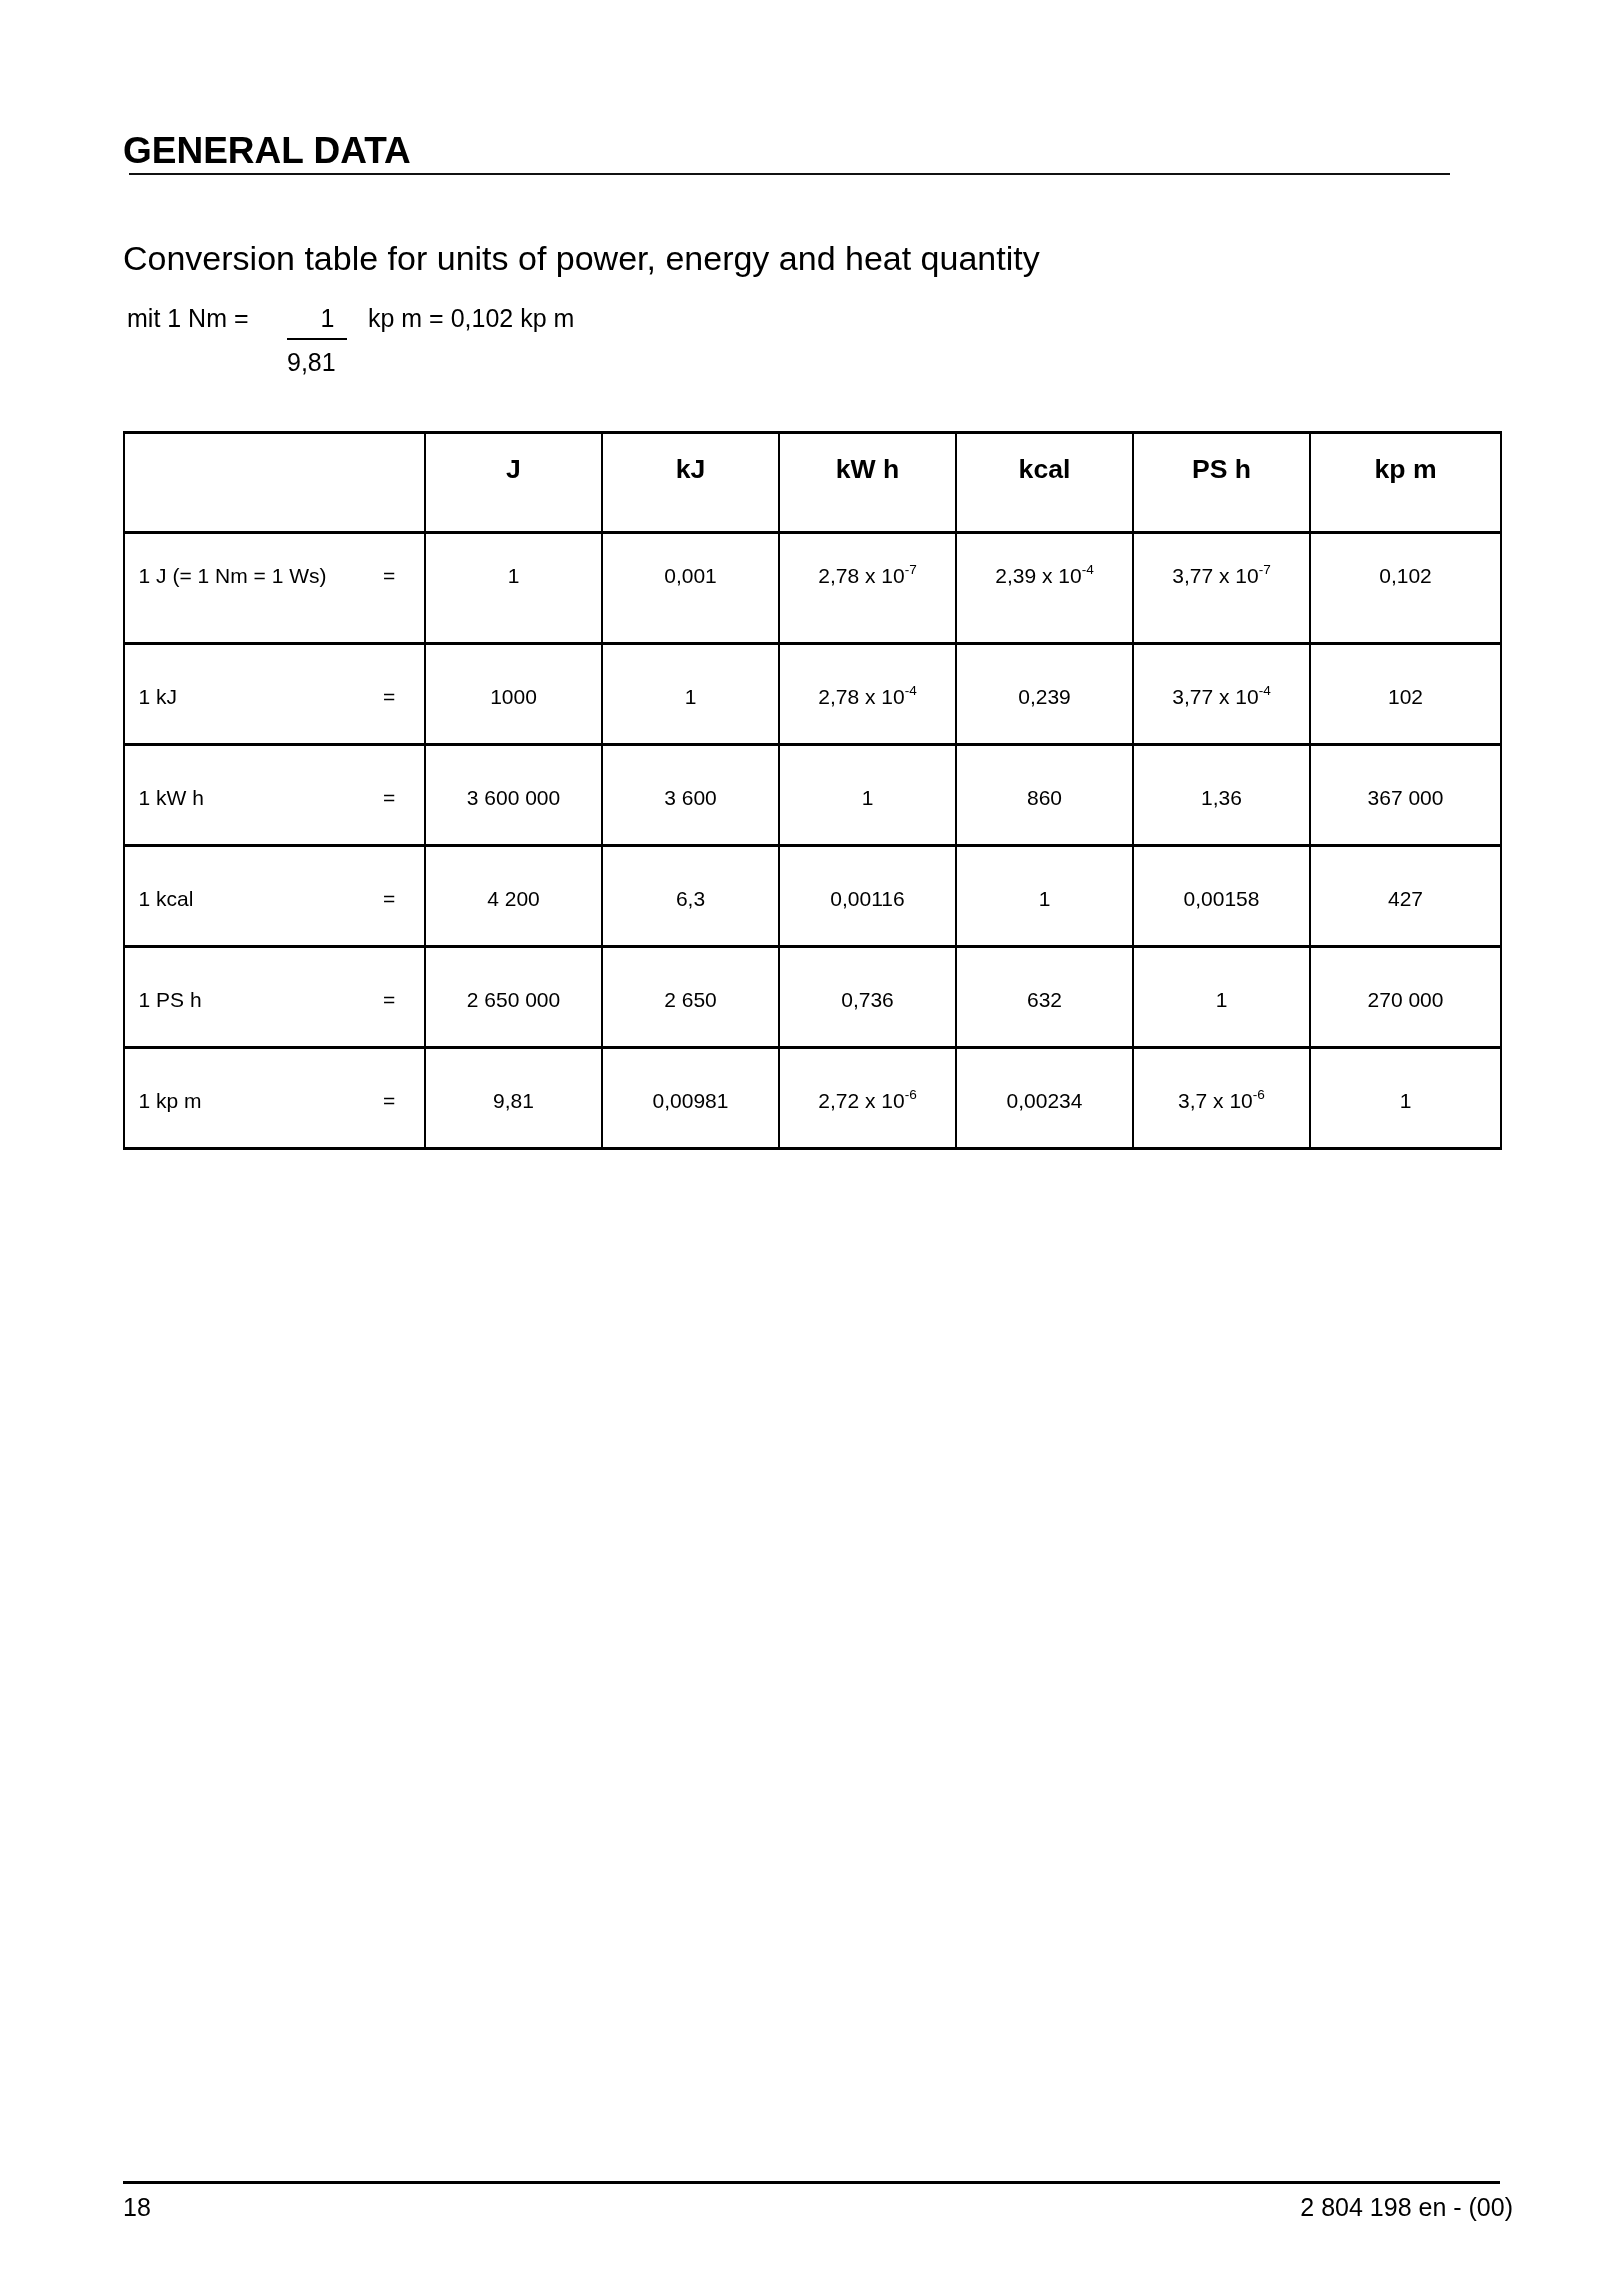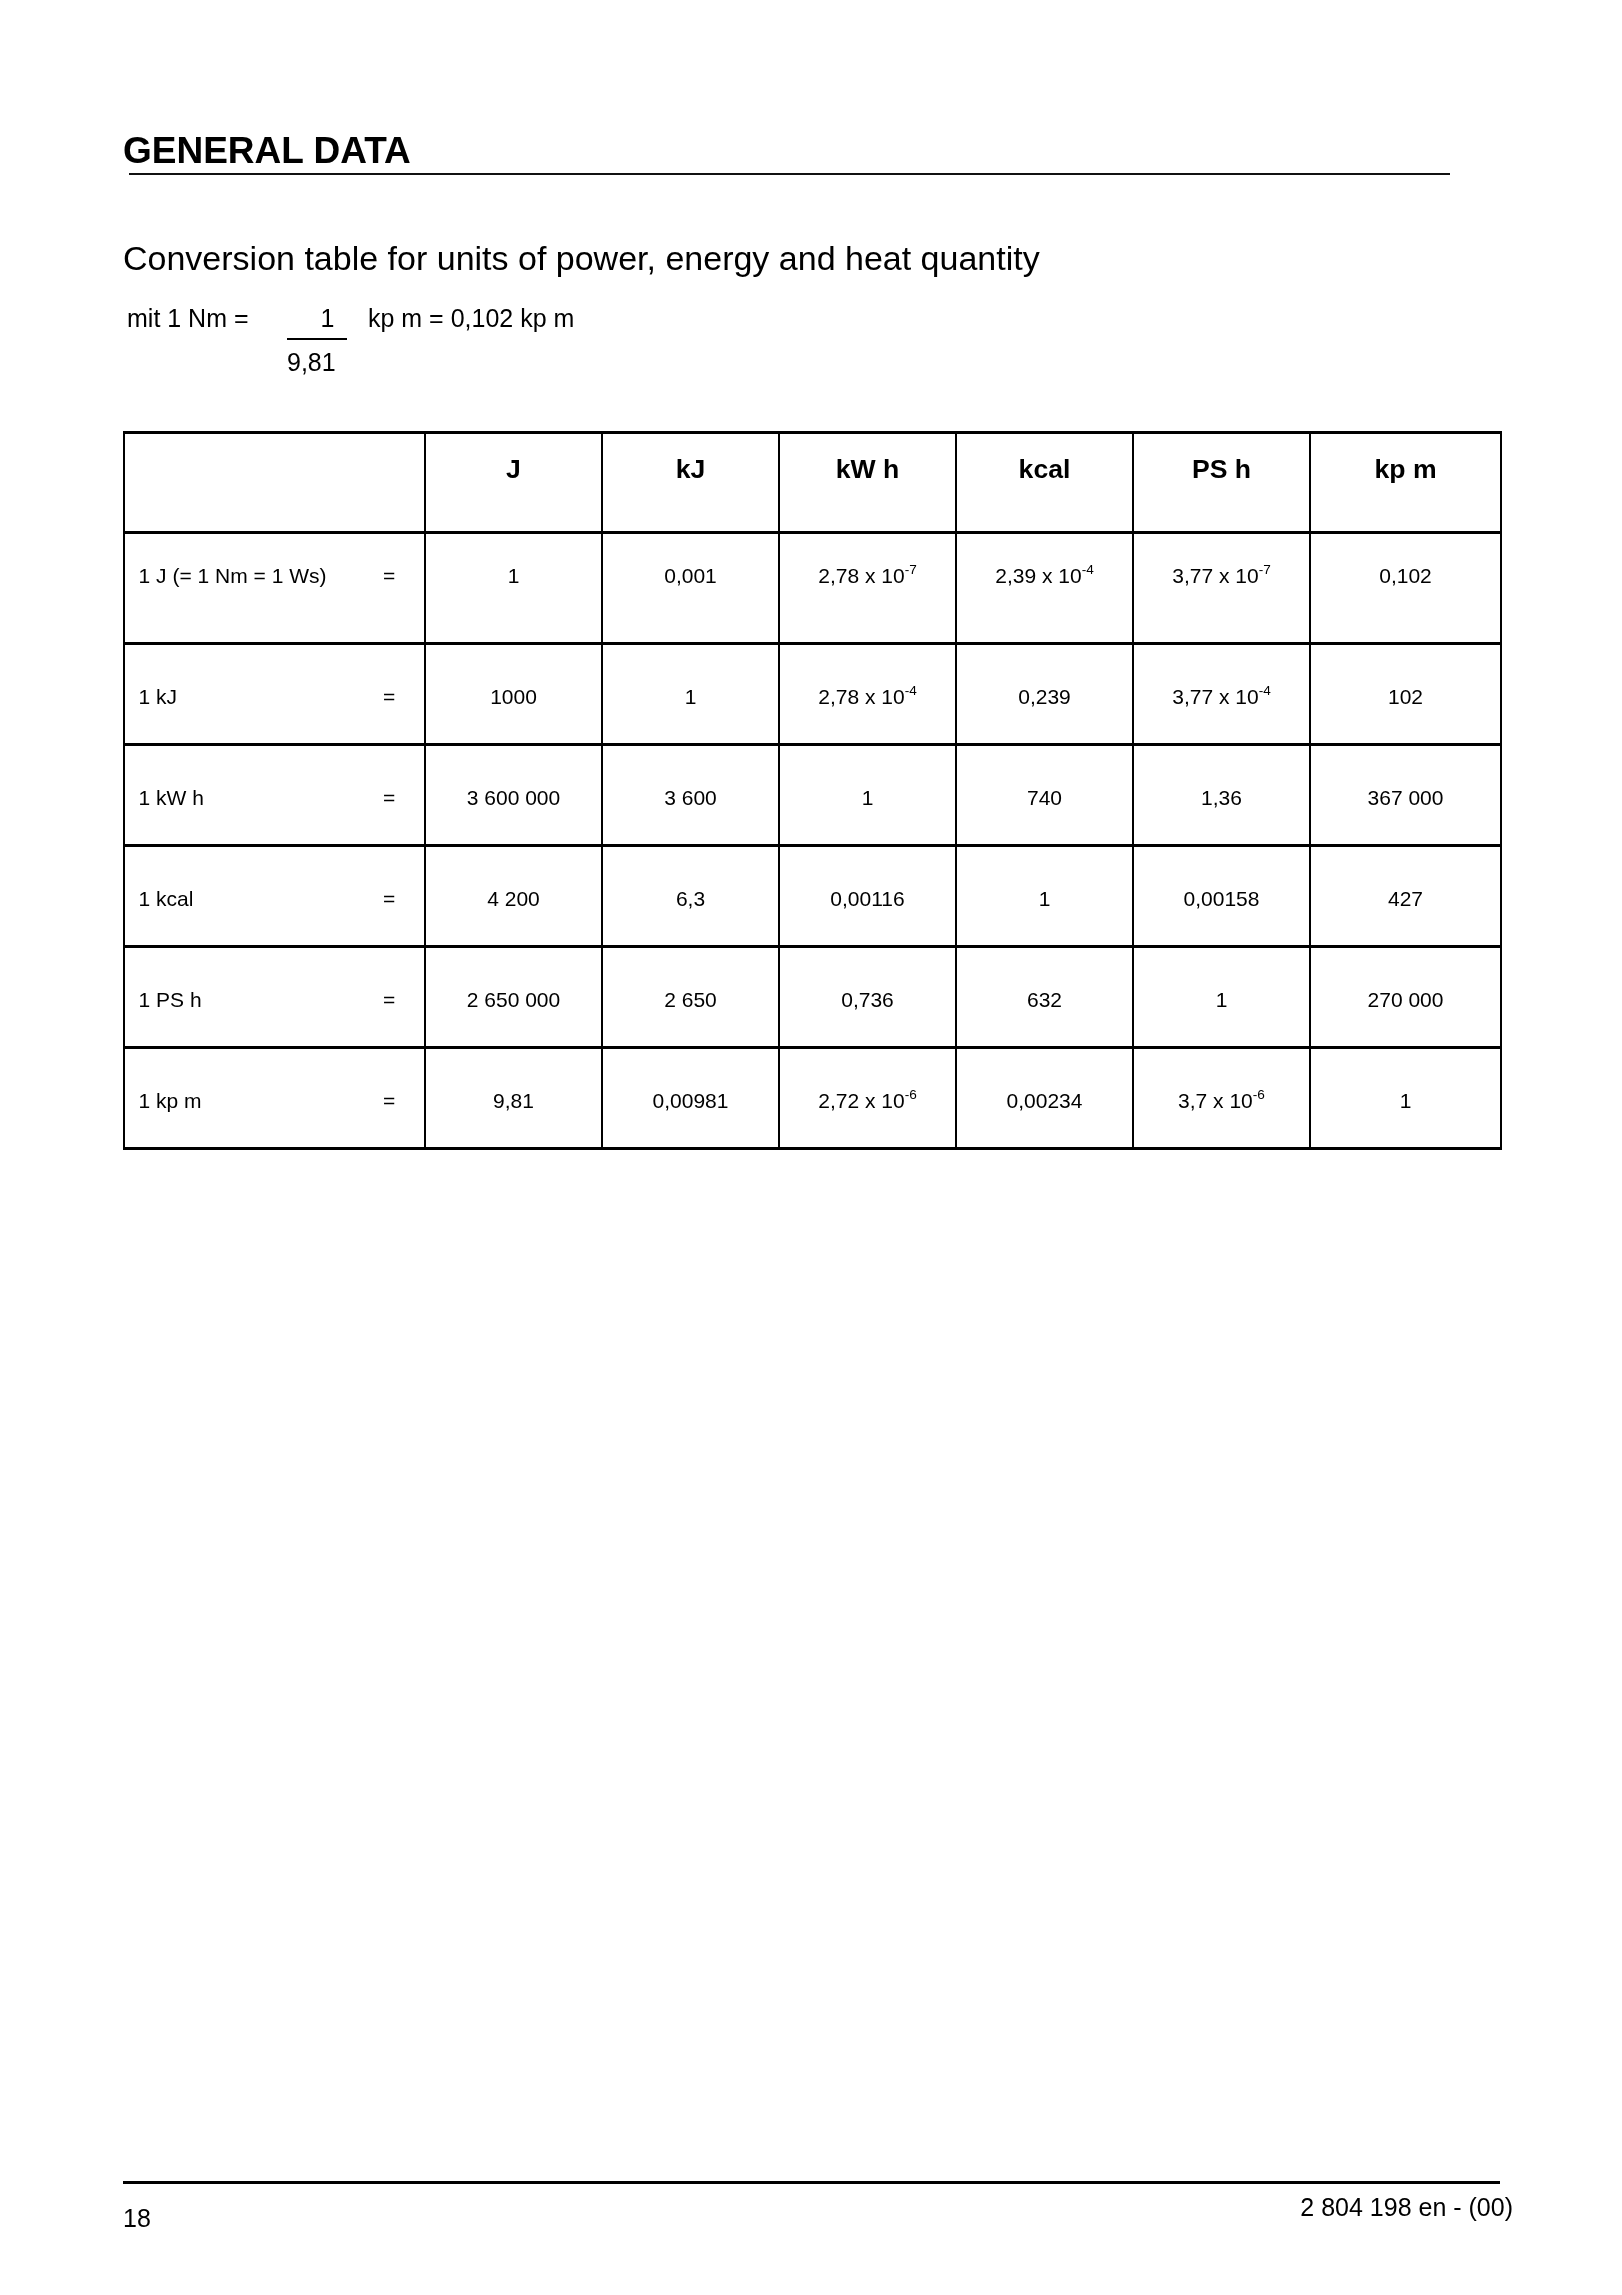--- a/index.html
+++ b/index.html
@@ -42,21 +42,21 @@
     table.conv tbody tr:last-child { border-bottom: 3.4px solid #000; }
     .rowlabel { text-align: left !important; position: relative; }
     .rowlabel .lbl { position: absolute; left: 13.6px; }
     .rowlabel .eq { position: absolute; left: 258px; }
     sup { font-size: 13.6px; vertical-align: 9.5px; line-height: 0; }
 
     .footer-rule {
       position: absolute; left: 123px; top: 2181px; width: 1377px; height: 0;
       border-top: 3.4px solid #000;
     }
-    .footer-page { position: absolute; left: 123px; top: 2193px; font-size: 25px; margin-top: 11px; }
+    .footer-page { position: absolute; left: 123px; top: 2193px; font-size: 25px; }
     .footer-doc { position: absolute; right: 109px; top: 2193px; font-size: 25px; white-space: nowrap; }
   </style>
 </head>
 <body>
 
 <h1 class="page-title">GENERAL DATA</h1>
 <div class="title-rule"></div>
 
 <h2 class="section-title">Conversion table for units of power, energy and heat quantity</h2>
 
@@ -115,21 +115,21 @@
         <td><span>102</span></td>
       </tr>
       <tr>
         <td class="rowlabel">
           <span class="lbl">1 kW h</span>
           <span class="eq">=</span>
         </td>
         <td><span>3 600 000</span></td>
         <td><span>3 600</span></td>
         <td><span>1</span></td>
-        <td><span>740</span></td>
+        <td><span>860</span></td>
         <td><span>1,36</span></td>
         <td><span>367 000</span></td>
       </tr>
       <tr>
         <td class="rowlabel">
           <span class="lbl">1 kcal</span>
           <span class="eq">=</span>
         </td>
         <td><span>4 200</span></td>
         <td><span>6,3</span></td>

